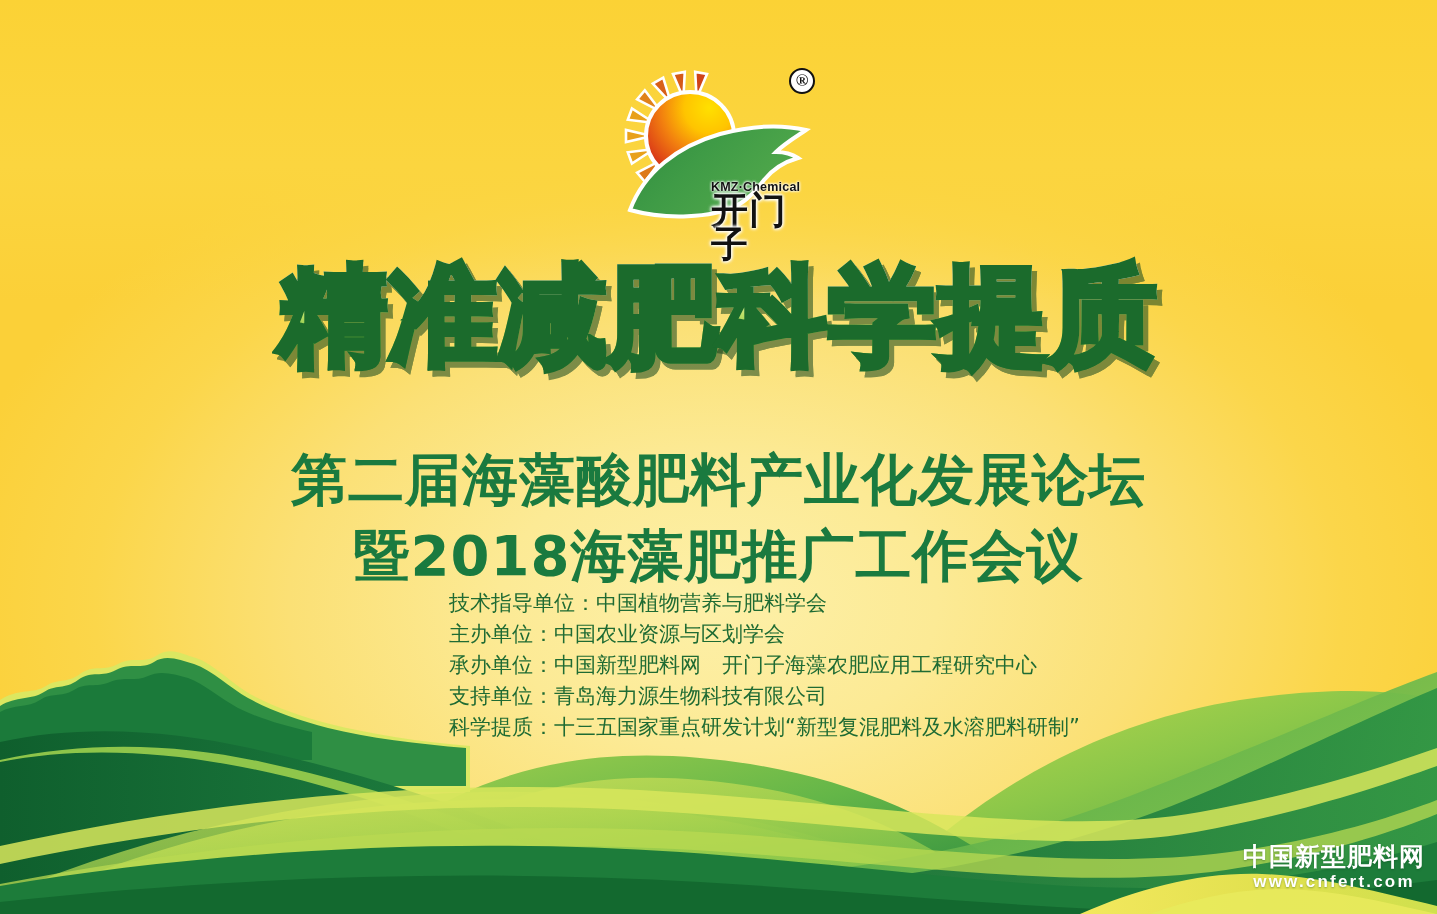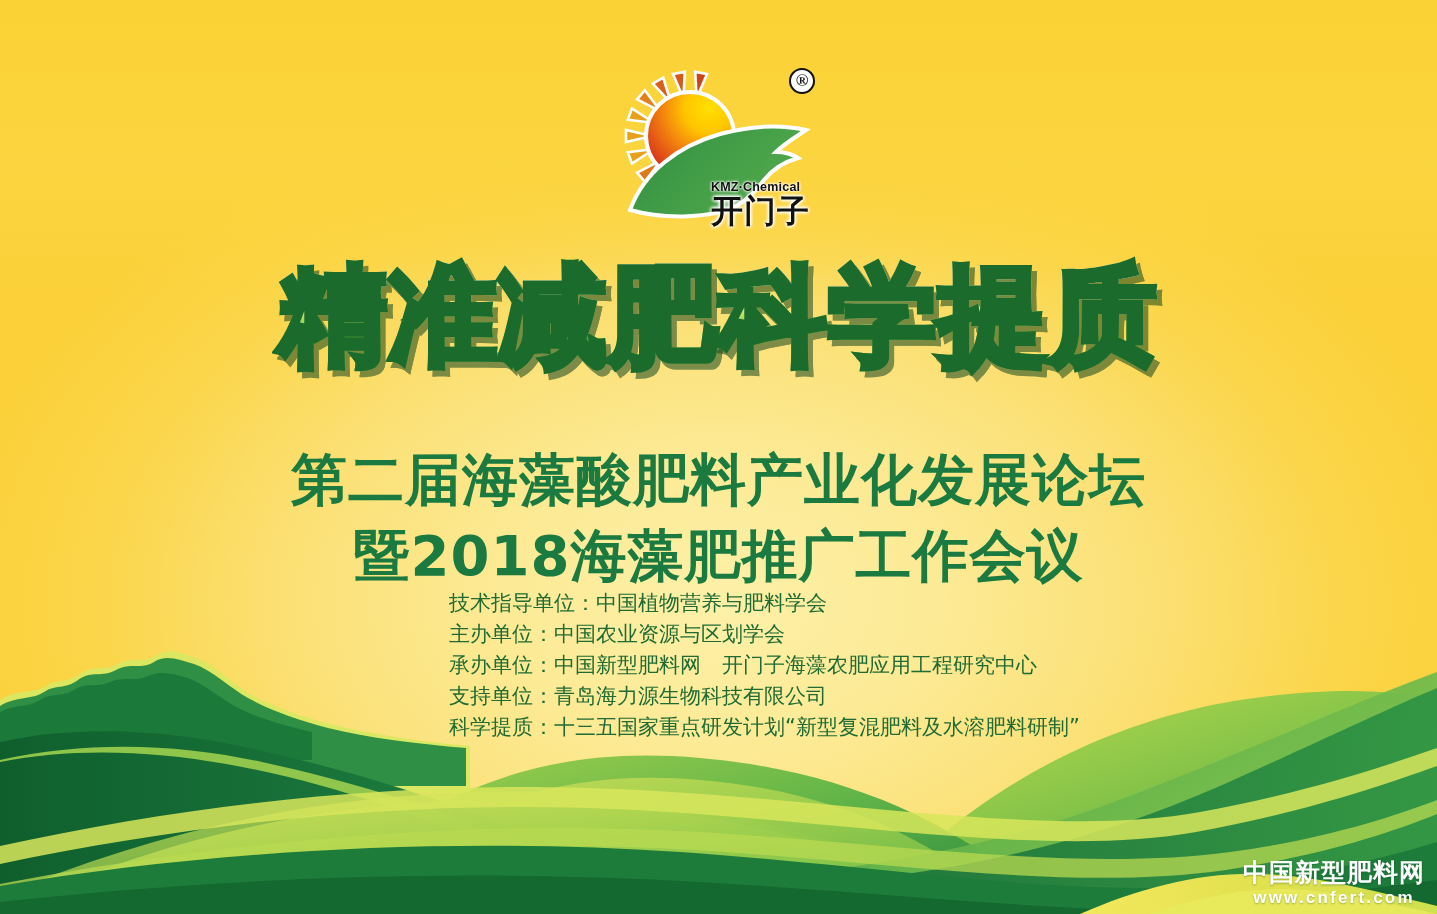--- a/index.html
+++ b/index.html
@@ -47,21 +47,21 @@
   .logo-wordmark {
     position:absolute; left:95px; top:120px;
     width:112px;
   }
   .logo-en {
     font-size:12.5px; font-weight:bold; color:#111;
     letter-spacing:.2px; line-height:14px;
     text-shadow:0 0 3px #fff,0 0 3px #fff,0 0 2px #fff;
   }
   .logo-cn {
-    font-size:32px; font-weight:bold; color:#111;
+    font-size:37px; font-weight:bold; color:#111;
     line-height:34px; letter-spacing:1px;
     text-shadow:0 0 4px #fff,0 0 4px #fff,0 0 3px #fff,0 0 3px #fff;
   }
 
   
   .headline-wrap {
     position:absolute; left:0; top:262px; width:100%;
     text-align:center; line-height:1;
   }
   .headline {
@@ -99,21 +99,21 @@
     margin-left:44px;
   }
   .org-line {
     font-size:21px; color:#1f6b33; line-height:31px;
     white-space:pre;
     font-family:"DejaVu Sans","Liberation Sans",sans-serif;
   }
 
   
   .watermark {
-    position:absolute; right:12px; bottom:6px;
+    position:absolute; right:12px; bottom:22px;
     text-align:center; color:#ffffff;
     text-shadow:0 1px 2px rgba(0,60,20,.35);
   }
   .wm-cn {
     font-size:25px; font-weight:bold; letter-spacing:1px; line-height:29px;
     font-family:"DejaVu Sans","Liberation Sans",sans-serif;
   }
   .wm-url {
     font-size:17px; font-weight:bold; letter-spacing:2.2px; line-height:21px;
     font-family:"Liberation Sans",sans-serif;

